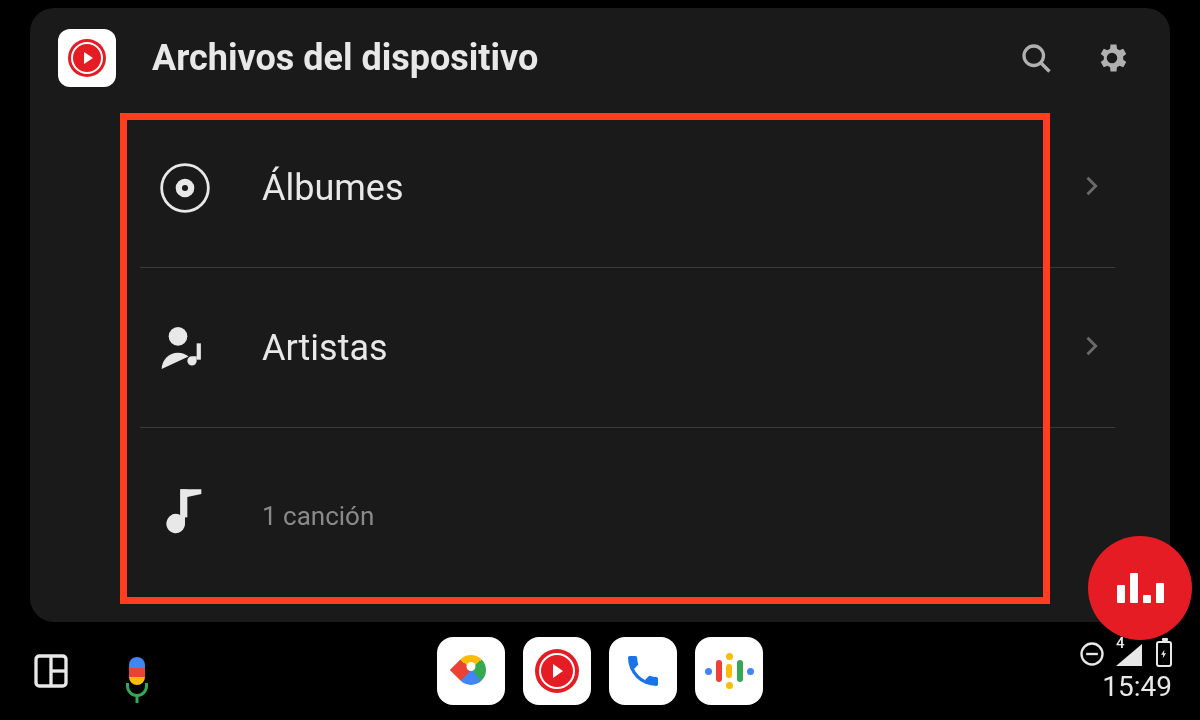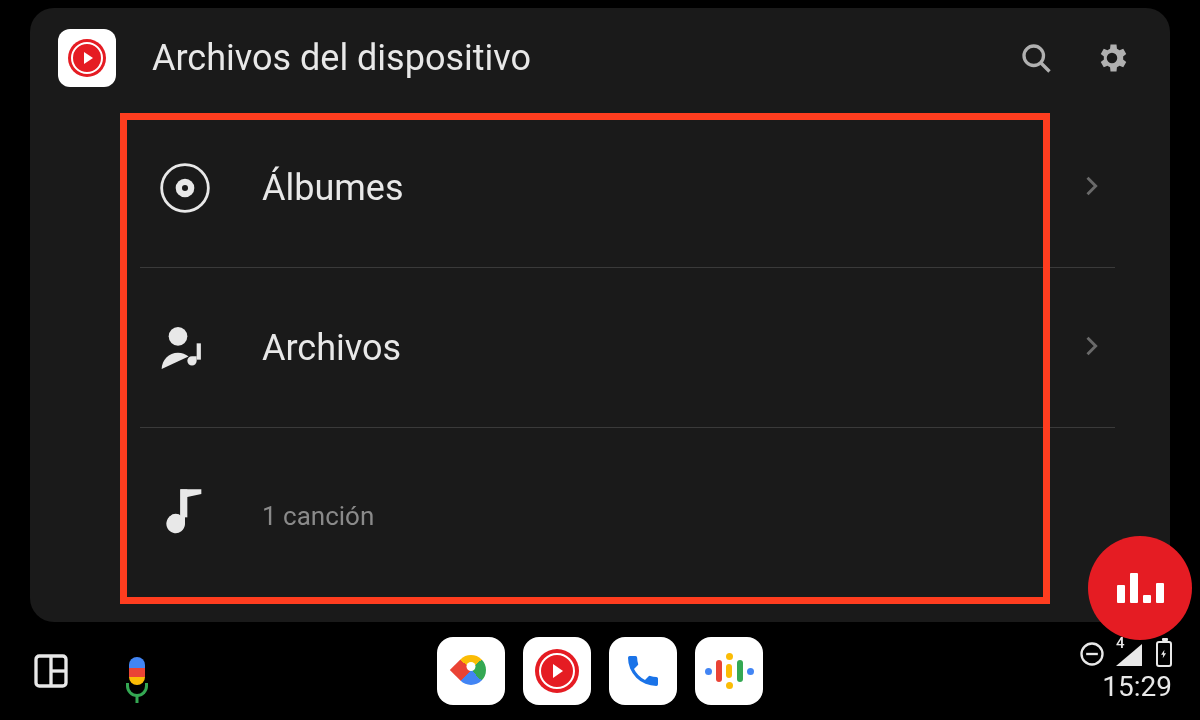--- a/index.html
+++ b/index.html
@@ -44,21 +44,21 @@
   .play-triangle {
     width: 0; height: 0;
     border-left: 9px solid #fff;
     border-top: 6px solid transparent;
     border-bottom: 6px solid transparent;
     margin-left: 2px;
   }
   .header-title {
     color: #e8e8e8;
     font-size: 36px;
-    font-weight: 400;
+    font-weight: 700;
     margin-left: 36px;
     flex: 1;
   }
   .header-btn {
     width: 60px; height: 60px;
     display:flex; align-items:center; justify-content:center;
     color: #b0b0b0;
     margin-left: 16px;
   }
   .header-btn svg { width: 36px; height: 36px; }
@@ -236,21 +236,21 @@
     <div class="list-item">
       <div class="item-icon">
         <svg viewBox="0 0 24 24" fill="currentColor">
             <circle cx="9" cy="7" r="4"></circle>
             <path d="M2 21c0-3.9 3.1-7 7-7 1.7 0 3.3.6 4.5 1.6"></path>
             <path d="M17 10v7.5a2 2 0 11-2-2h2z"></path>
             <rect x="17" y="10" width="1.8" height="7"></rect>
           </svg>
       </div>
       <div class="item-text">
-        <span class="item-label">Archivos</span>
+        <span class="item-label">Artistas</span>
       </div>
       <div class="chevron">
         <svg viewBox="0 0 24 24" fill="none" stroke="currentColor" stroke-width="2.5">
             <polyline points="9 5 16 12 9 19"></polyline>
           </svg>
       </div>
     </div>
 
     <div class="list-item">
       <div class="item-icon">
@@ -349,15 +349,15 @@
           <div class="tri"></div>
         </div>
       <div class="batt">
           <div class="bolt">
             <svg viewBox="0 0 24 24">
               <path d="M13 2L5 14h5l-1 8 8-12h-5z"></path>
             </svg>
           </div>
         </div>
     </div>
-    <div class="clock">15:29</div>
+    <div class="clock">15:49</div>
   </div>
 </div>
 
 </body></html>

